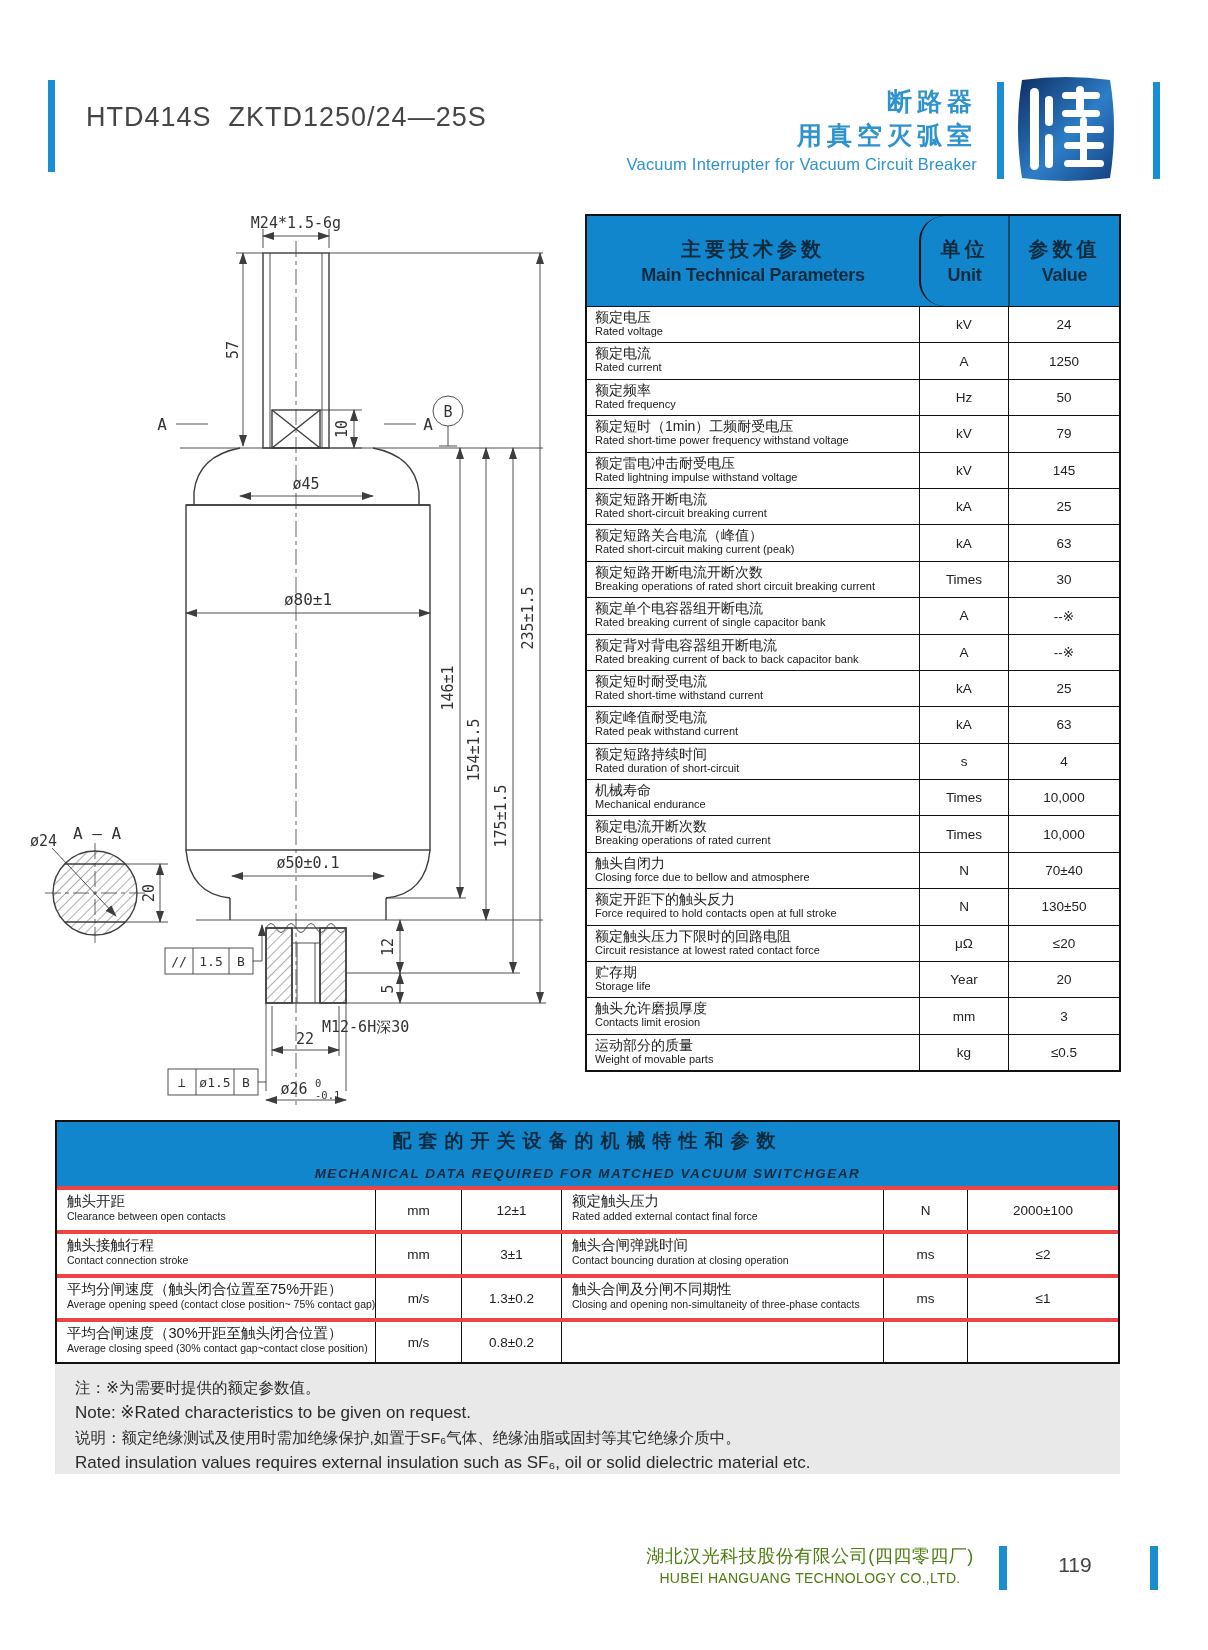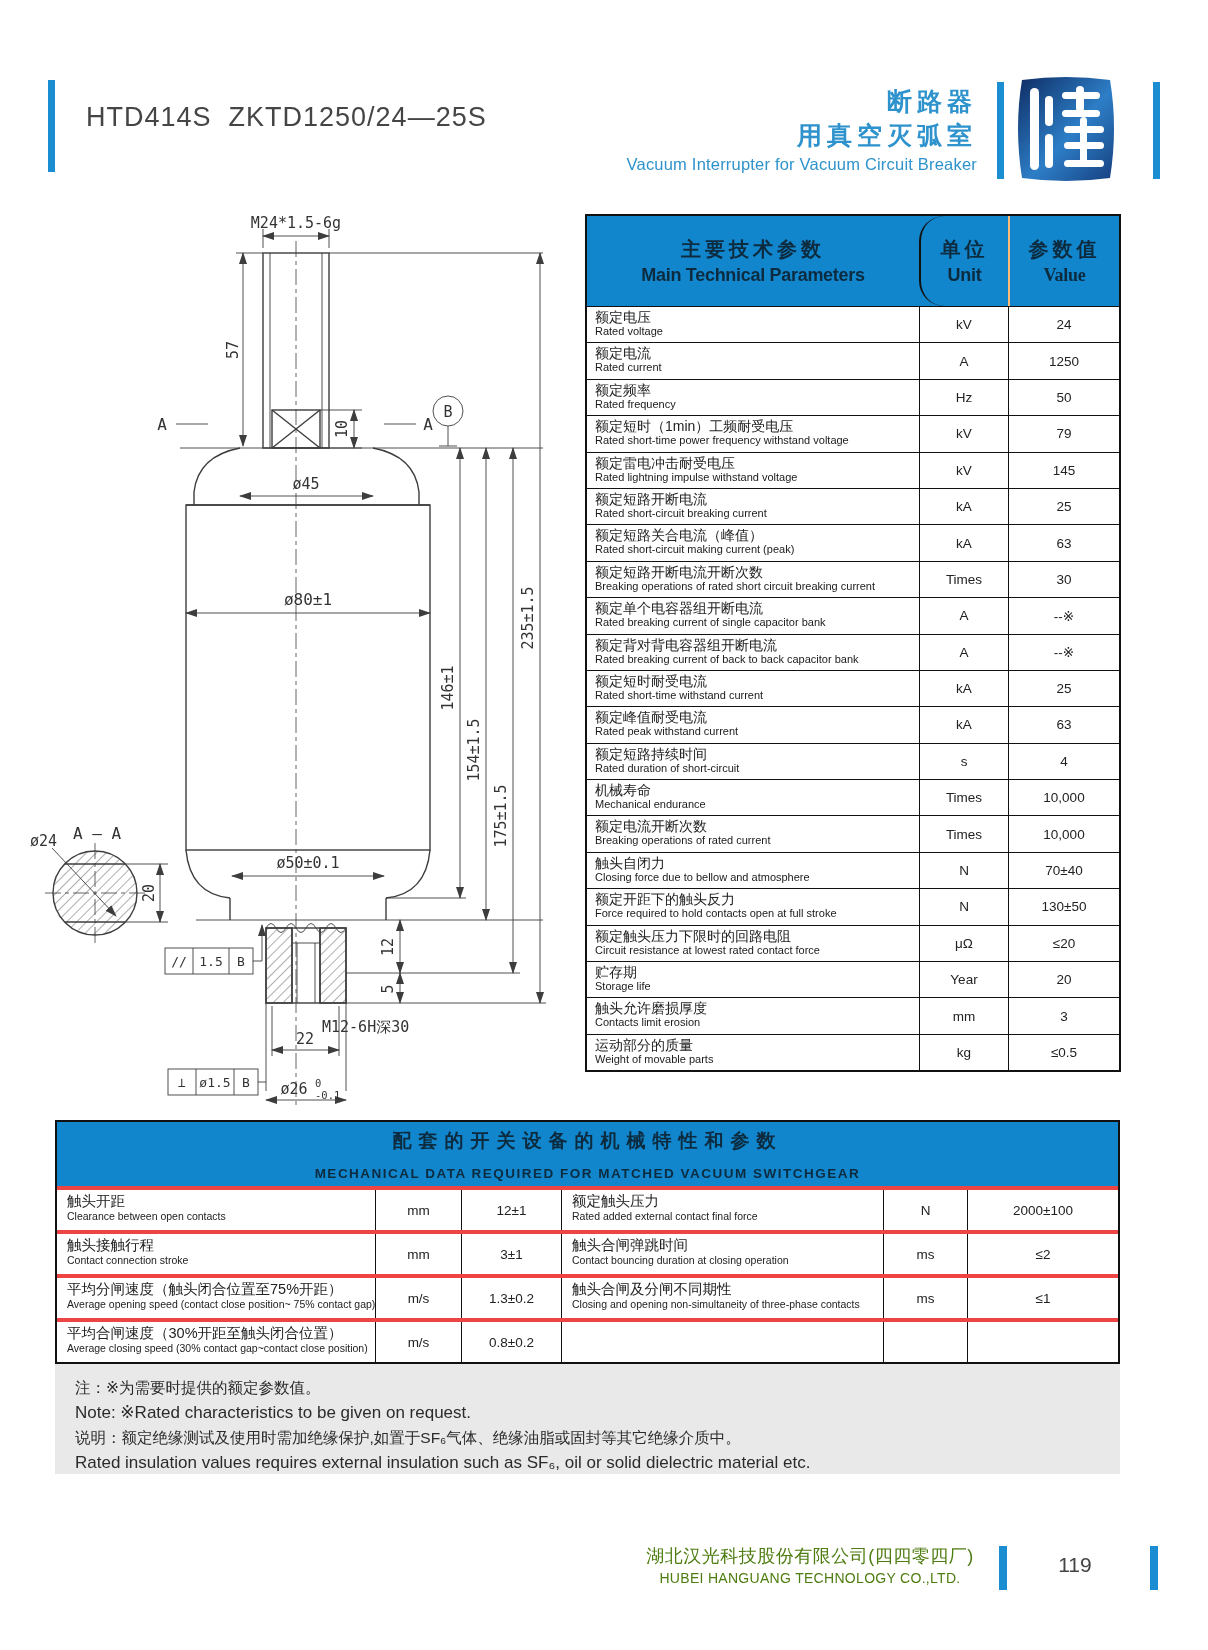--- a/index.html
+++ b/index.html
@@ -25,38 +25,38 @@
   .drawing text.small{font-size:10.5px;}
   .drawing text.box{font-size:13px;}
   
   .main-table{position:absolute;left:585px;top:214px;width:536px;border:2px solid #111;
               box-sizing:border-box;background:#fff;}
   .mt-header{display:flex;background:#1186cd;color:#0d2b3f;height:90px;}
   .mt-header .c{display:flex;flex-direction:column;justify-content:center;align-items:center;
                 box-sizing:border-box;}
   .mt-header .c1{width:332px;}
   .mt-header .c2{width:89px;border-left:2px solid #111;border-radius:25px;}
-  .mt-header .c3{flex:1;border-left:2px solid #fdba74;font-family:Liberation Serif, serif;}
+  .mt-header .c3{flex:1;border-left:2px solid #0c4a6e;}
   .mt-header .zh{font-size:20px;font-weight:bold;letter-spacing:4px;}
   .mt-header .en{font-size:18px;font-weight:bold;margin-top:2px;letter-spacing:-0.3px;}
   .mt-row{display:flex;border-top:1px solid #111;height:35.4px;}
   .mt-param{width:332px;box-sizing:border-box;padding:2px 2px 0 8px;overflow:hidden;}
   .mt-param .zh{font-size:14px;line-height:16px;white-space:nowrap;}
   .mt-param .en{font-size:11px;line-height:13px;color:#1a1a1a;white-space:nowrap;}
   .mt-unit{width:89px;border-left:1px solid #111;display:flex;align-items:center;
            justify-content:center;font-size:13.5px;box-sizing:border-box;}
   .mt-value{flex:1;border-left:1px solid #111;display:flex;align-items:center;
             justify-content:center;font-size:13.5px;box-sizing:border-box;}
   
   .mech-table{position:absolute;left:55px;top:1120px;width:1065px;border:2px solid #111;
               box-sizing:border-box;background:#fff;}
   .mech-header{background:#1186cd;color:#0d2b3f;height:64px;display:flex;flex-direction:column;
                justify-content:center;align-items:center;}
   .mech-header .zh{font-size:19px;font-weight:bold;letter-spacing:7px;}
-  .mech-header .en{font-size:13.5px;font-weight:bold;letter-spacing:1.5px;margin-top:12px;}
+  .mech-header .en{font-size:13.5px;font-weight:bold;letter-spacing:1.5px;margin-top:12px;font-style:italic;}
   .mech-row{display:flex;border-top:4px solid #ef4444;height:40px;}
   .mech-label{width:318px;box-sizing:border-box;padding:3px 2px 0 10px;overflow:hidden;}
   .mech-label.r{width:322px;border-left:1px solid #111;}
   .mech-label .zh{font-size:14.5px;line-height:17px;white-space:nowrap;}
   .mech-label .en{font-size:10.5px;line-height:13px;white-space:nowrap;}
   .mech-unit{width:86px;border-left:1px solid #111;display:flex;align-items:center;
              justify-content:center;font-size:13.5px;box-sizing:border-box;}
   .mech-unit.r2{width:84px;}
   .mech-value{width:100px;border-left:1px solid #111;display:flex;align-items:center;
               justify-content:center;font-size:13.5px;box-sizing:border-box;}

